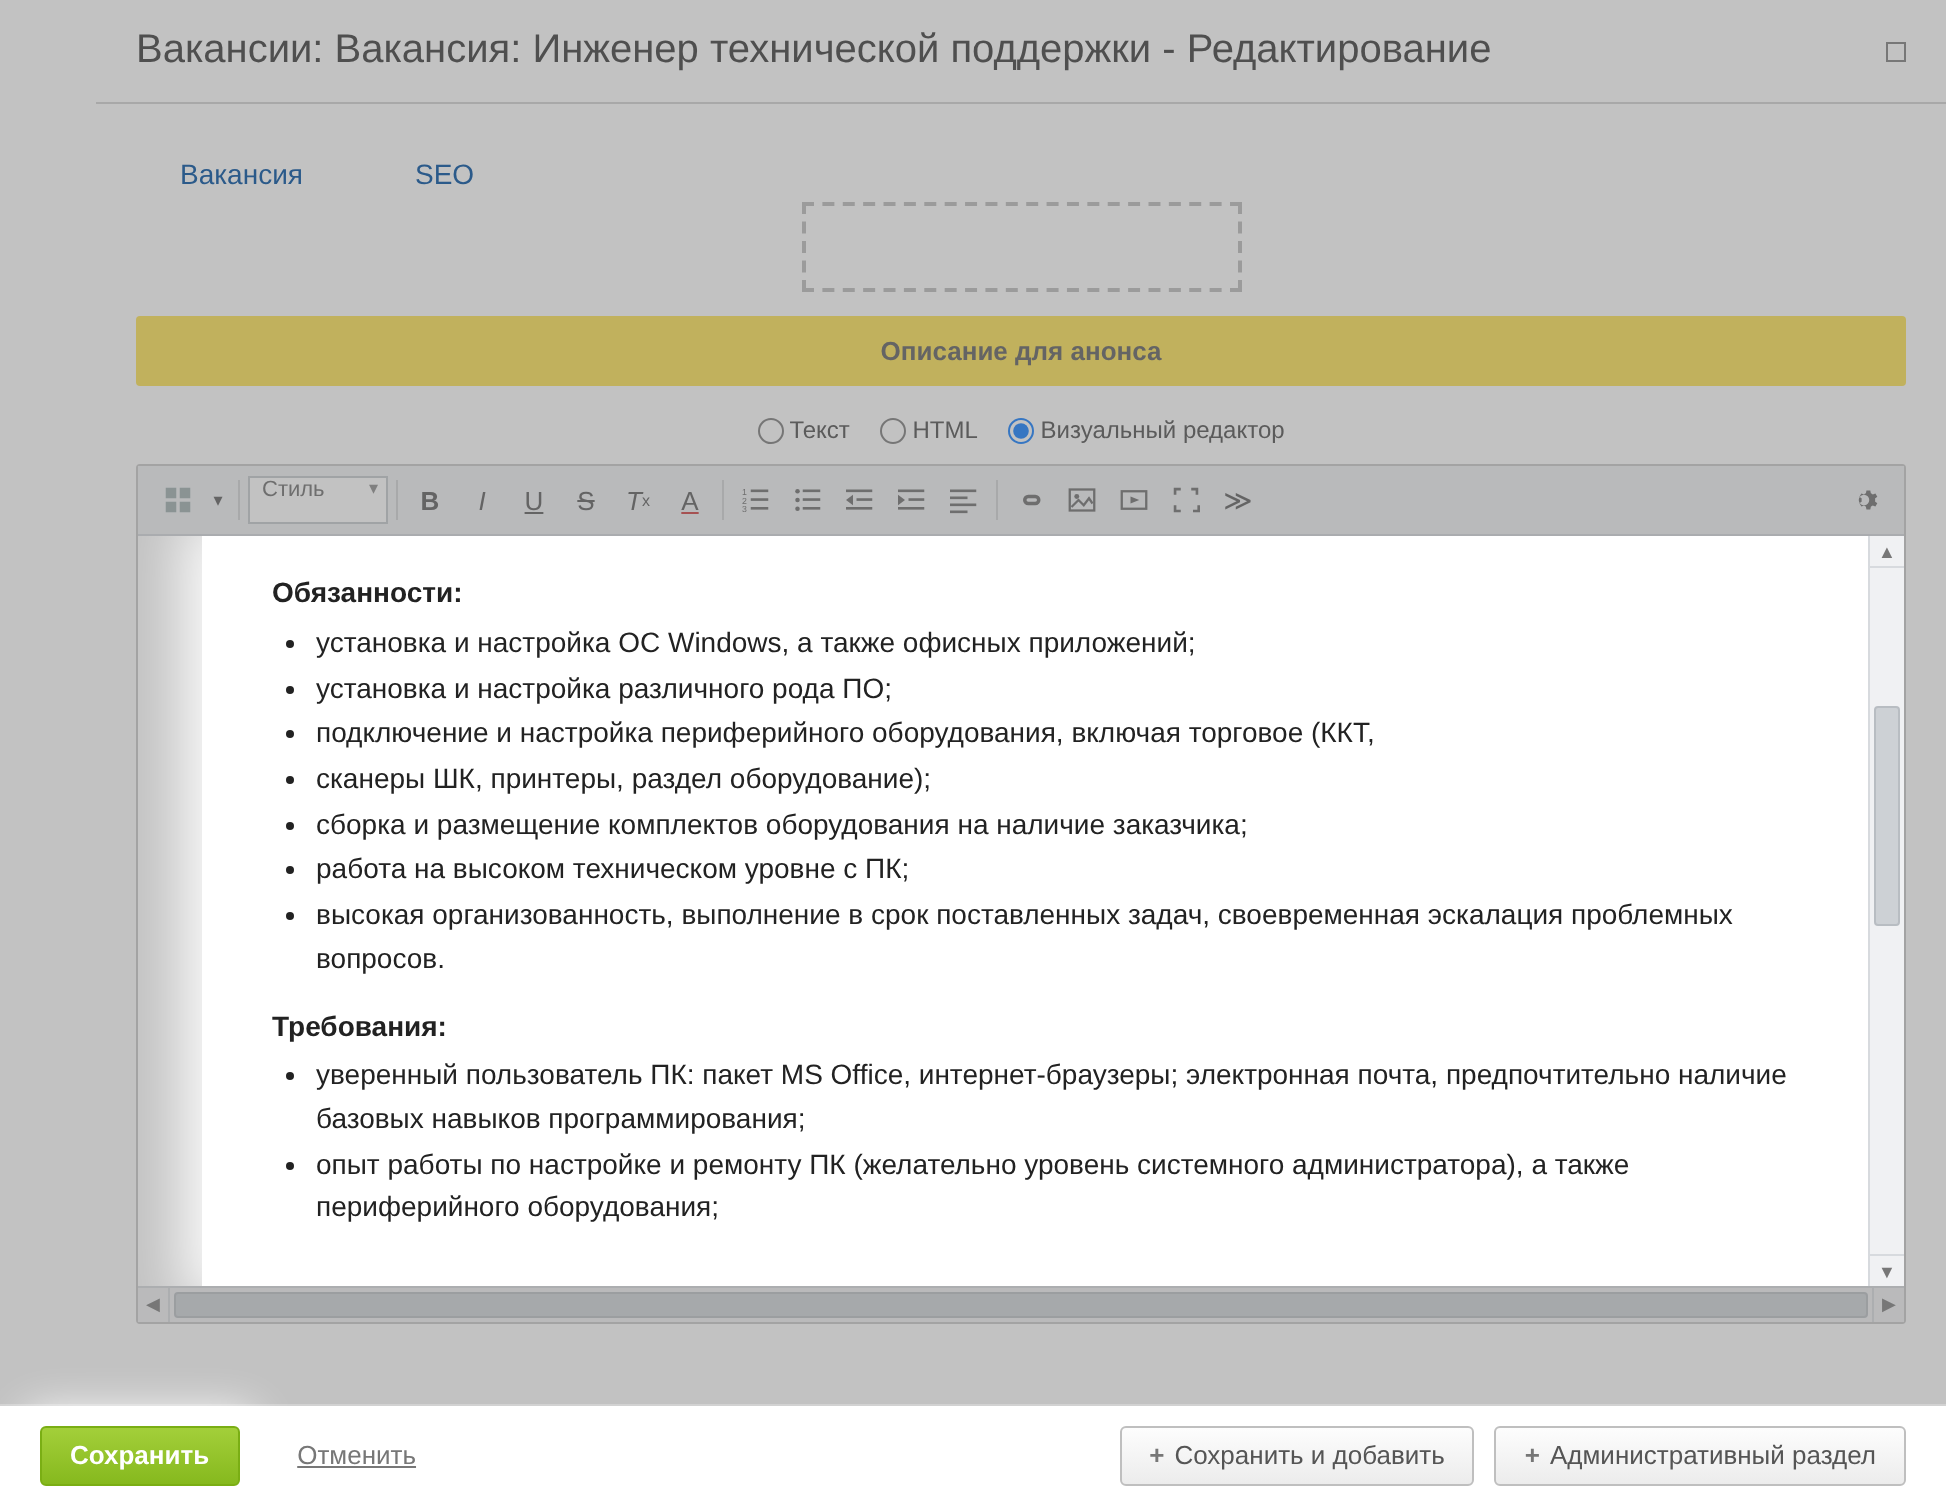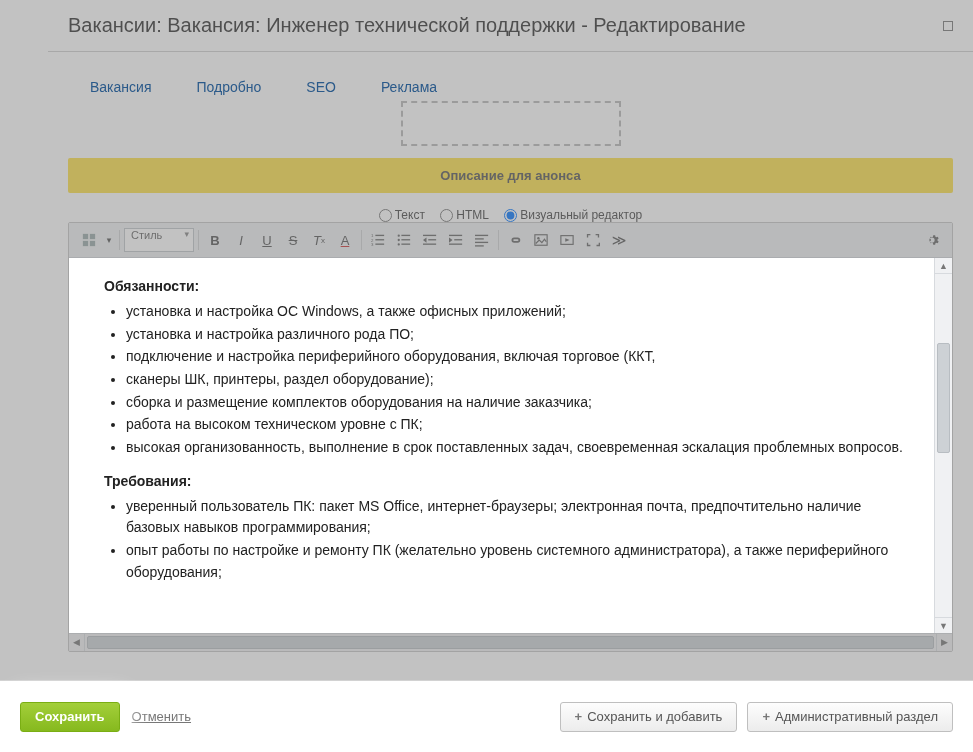--- a/index.html
+++ b/index.html
@@ -3,77 +3,75 @@
 <meta charset="utf-8">
 <style>
   * { box-sizing: border-box; margin: 0; padding: 0; }
   body { font-family: Arial, Helvetica, sans-serif; font-size: 13px; background: #fff; width: 973px; height: 752px; overflow: hidden; }
   .overlay { position: absolute; top: 0; left: 0; width: 973px; height: 752px; background: rgba(120,120,120,0.45); pointer-events: none; z-index: 50; }
   .window { position: relative; width: 973px; height: 752px; padding-left: 48px; }
   .titlebar { height: 52px; border-bottom: 1px solid #d0d0d0; padding: 0 20px; display: flex; align-items: center; justify-content: space-between; background: #fff; }
   .titlebar h1 { font-size: 20px; font-weight: normal; color: #2f2f2f; }
   .expand-box { width: 10px; height: 10px; border: 1px solid #777; }
   .body-area { padding: 15px 20px 0 20px; position: relative; }
-  .tabs { display: flex; gap: 1px; margin-bottom: 0; position: relative; z-index: 60; text-align: right; }
+  .tabs { display: flex; gap: 12px; margin-bottom: 0; position: relative; z-index: 60; text-align: right; }
   .tab { padding: 12px 22px; font-size: 14px; color: #2b5a8a; cursor: pointer; background: transparent; position: relative; }
   .tab.active { background: #fff; color: #222; box-shadow: 0 0 25px 10px rgba(255,255,255,0.95); border-radius: 4px; font-weight: bold; }
   .drop-zone { width: 220px; height: 45px; border: 2px dashed #b9b9b9; margin: -6px auto 12px auto; background: transparent; }
   .section-header { background: #fde047; text-align: center; padding: 10px 0; font-weight: bold; color: #555; margin: 10px 0 15px 0; border-radius: 2px; }
-  .editor-mode { text-align: center; font-size: 12px; }
+  .editor-mode { text-align: center; margin-bottom: 10px; font-size: 12px; }
   .editor-mode label { margin: 0 6px; color: #444; }
   .editor-mode input { margin-right: 3px; vertical-align: middle; }
   .editor-wrap { border: 1px solid #c6c6c6; background: #fff; border-radius: 2px; position: relative; }
   
   .toolbar { height: 35px; background: #eef0f2; border-bottom: 1px solid #d4d8dc; display: flex; align-items: center; padding: 0 8px; gap: 2px; }
   .tbtn { width: 24px; height: 24px; display: inline-flex; align-items: center; justify-content: center; font-size: 13px; color: #555; cursor: pointer; border-radius: 2px; }
   .tbtn svg { width: 14px; height: 14px; }
   .tsep { width: 1px; height: 20px; background: #d0d2d4; margin: 0 2px; }
   .style-select { height: 24px; border: 1px solid #c2c6ca; font-size: 11px; color: #666; padding: 0 16px 0 6px; background: #fff; min-width: 70px; position: relative; }
   .style-select::after { content: "▾"; position: absolute; right: 4px; font-size: 9px; color: #888; }
   .tgear { margin-left: auto; }
   .content-area { position: relative; height: 375px; overflow: hidden; z-index: 60; }
-  .content-inner { position: absolute; inset: 0; background: #fff; box-shadow: 0 0 28px 10px rgba(255,255,255,0.95); padding: 18px 35px 18px 35px; overflow: hidden; color: #222; font-family: "Segoe UI", Arial, sans-serif; font-size: 14px; line-height: 1.55; }
+  .content-inner { position: absolute; inset: 0; background: #fff; box-shadow: 0 0 28px 10px rgba(255,255,255,0.95); padding: 18px 35px 18px 35px; overflow: hidden; color: #222; font-family: "Segoe UI", Arial, sans-serif; font-size: 14px; line-height: 1.55; margin-left: 32px; }
   .content-inner b { font-weight: bold; }
   .content-inner ul { padding-left: 22px; margin: 3px 0 12px 0; }
   .content-inner li { margin: 1px 0; }
   .v-scroll { position: absolute; right: 0; top: 0; bottom: 0; width: 18px; background: #f0f1f3; border-left: 1px solid #d7dade; z-index: 61; }
   .v-thumb { position: absolute; left: 2px; right: 2px; top: 85px; height: 110px; background: #cdd1d5; border: 1px solid #b8bdc2; border-radius: 2px; }
   .v-btn { position: absolute; left: 0; right: 0; height: 16px; text-align: center; font-size: 9px; color: #777; line-height: 16px; background: #f0f1f3; }
   .v-btn.up { top: 0; border-bottom: 1px solid #d7dade; }
   .v-btn.down { bottom: 0; border-top: 1px solid #d7dade; }
   .h-scroll { height: 18px; background: #f0f1f3; border-top: 1px solid #d7dade; position: relative; }
   .h-btn { position: absolute; top: 0; bottom: 0; width: 16px; text-align: center; font-size: 9px; color: #777; line-height: 16px; background: #f0f1f3; }
   .h-btn.left { left: 0; border-right: 1px solid #d7dade; }
   .h-btn.right { right: 0; border-left: 1px solid #d7dade; }
   .h-thumb { position: absolute; left: 18px; right: 18px; top: 2px; bottom: 2px; background: #cdd1d5; border: 1px solid #b8bdc2; border-radius: 2px; }
   
-  .footer { position: absolute; bottom: 0; left: 0; right: 0; height: 72px; border-top: 1px solid #d2d2d2; background: #fff; display: flex; align-items: center; padding: 0 20px; z-index: 55; }
+  .footer { position: absolute; bottom: 0; left: 0; right: 0; height: 50px; border-top: 1px solid #d2d2d2; background: #fff; display: flex; align-items: center; padding: 0 20px; z-index: 55; }
   .btn { height: 30px; padding: 0 14px; border: 1px solid #bfbfbf; background: linear-gradient(#fdfdfd,#ececec); color: #555; font-size: 13px; border-radius: 3px; cursor: pointer; display: inline-flex; align-items: center; gap: 5px; }
   .btn-primary { background: linear-gradient(#a3cf3a,#86b91e); border: 1px solid #7aae14; color: #fff; font-weight: bold; position: relative; z-index: 70; box-shadow: 0 0 22px 8px rgba(255,255,255,0.95); }
   .btn-plus::before { content: "+"; font-weight: bold; color: #777; }
   .footer-spacer { flex: 1; }
-  .cancel-btn { background: transparent; border: none; color: #777; text-decoration: underline; cursor: pointer; margin-left: 12px; font-size: 13px; }
+  .cancel-btn { background: transparent; border: none; color: #777; text-decoration: underline; cursor: pointer; margin-left: 29px; font-size: 13px; }
 </style>
 </head>
 <body>
 
 <div class="window">
 
   <div class="titlebar">
     <h1>Вакансии: Вакансия: Инженер технической поддержки - Редактирование</h1>
     <div class="expand-box"></div>
   </div>
 
   <div class="body-area">
 
     <div class="tabs">
       <div class="tab">Вакансия</div>
-      <div class="tab">Подробно</div>
       <div class="tab">SEO</div>
-      <div class="tab">Реклама</div>
     </div>
 
     <div class="drop-zone"></div>
 
     <div class="section-header">Описание для анонса</div>
 
     <div class="editor-mode">
       <label><input type="radio" name="em" style=""><span>Текст</span></label>
       <label><input type="radio" name="em" style=""><span>HTML</span></label>
       <label><input type="radio" name="em" checked="" style=""><span>Визуальный редактор</span></label>

